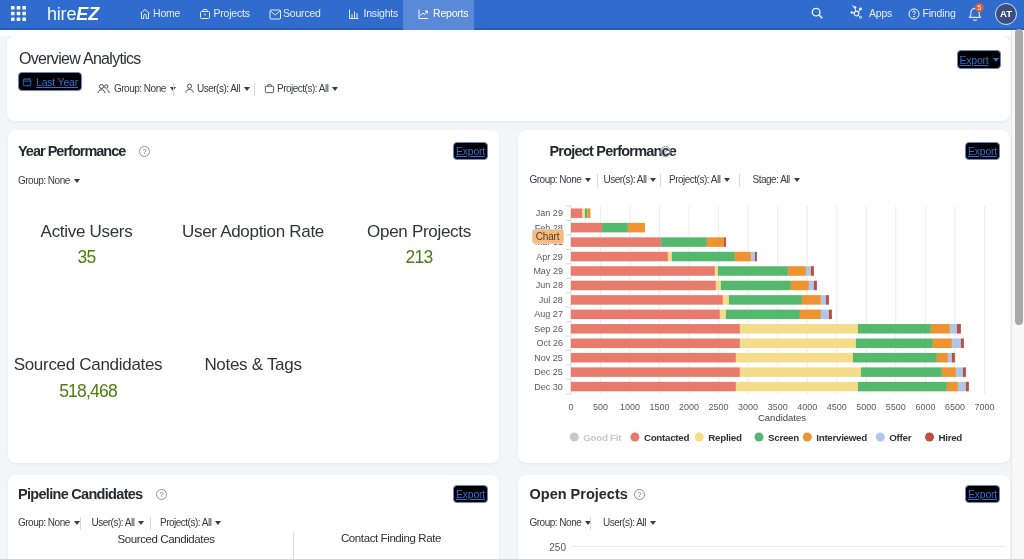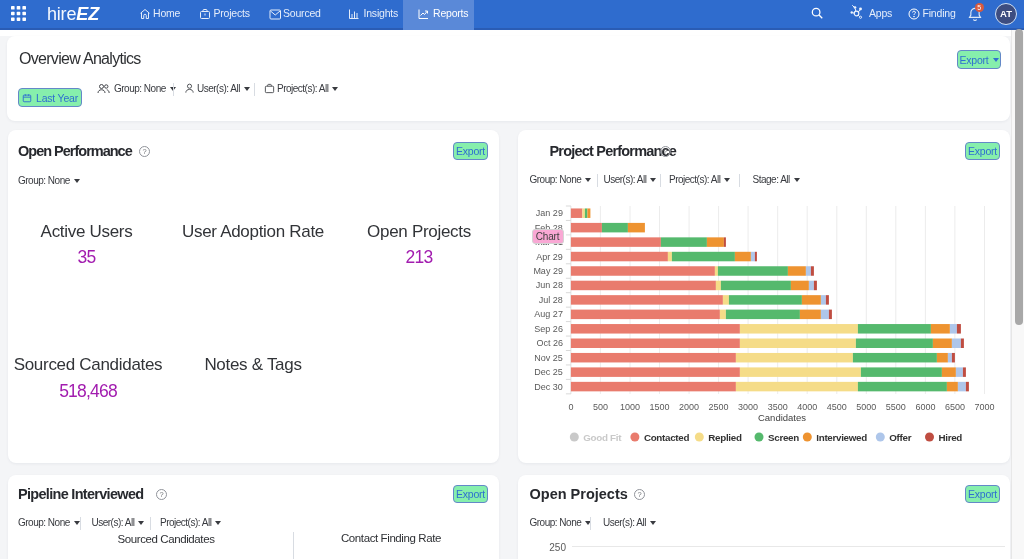--- a/index.html
+++ b/index.html
@@ -1,26 +1,26 @@
 <!DOCTYPE html>
 <html><head>
 <meta charset="utf-8">
 <style>
 * { margin:0; padding:0; box-sizing:border-box; }
 html,body { width:1024px; height:559px; overflow:hidden; }
 body { font-family:"Liberation Sans", sans-serif; background:#f4f5f7; position:relative; }
 .abs { position:absolute; }
 .card { position:absolute; background:#fff; border-radius:8px; box-shadow:0 1px 3px rgba(20,30,60,0.06); }
-.btn-blue { position:absolute; border:1px solid #6488c8; border-radius:4px; color:#2f6fd0; background:#86efac; display:flex; align-items:center; justify-content:center; font-size:10.5px; letter-spacing:-0.2px; }
+.btn-blue { position:absolute; border:1px solid #6488c8; border-radius:4px; color:#2f6fd0; background:#000000; display:flex; align-items:center; justify-content:center; font-size:10.5px; letter-spacing:-0.2px;text-decoration:underline; }
 .caret { display:inline-block; width:0; height:0; border-left:3.5px solid transparent; border-right:3.5px solid transparent; border-top:4px solid currentColor; margin-left:4px; vertical-align:1px; }
 .vdiv { position:absolute; width:1px; height:13px; background:#d8dce2; }
 .filt { position:absolute; font-size:10px; letter-spacing:-0.5px; color:#393b40; white-space:nowrap; }
 .qicon { position:absolute; width:11px; height:11px; border:1px solid #90939a; border-radius:50%; color:#6f7277; font-size:7.5px; line-height:9.5px; text-align:center; font-weight:normal; }
 .statlab { position:absolute; text-align:center; font-size:17px; letter-spacing:-0.3px; color:#323438; }
-.statval { position:absolute; text-align:center; font-size:17.5px; letter-spacing:-0.8px; color:#a21caf; }
+.statval { position:absolute; text-align:center; font-size:17.5px; letter-spacing:-0.8px; color:#4d7c0f; }
 .cardtitle { position:absolute; font-size:14.5px; font-weight:bold; letter-spacing:-1px; color:#27292e; white-space:nowrap; }
 #nav { position:absolute; left:0; top:0; width:1024px; height:29.5px; background:#2f6cce; }
 .navtx { position:absolute; font-size:10.5px; letter-spacing:-0.2px; color:#e5edfa; top:7px; white-space:nowrap; }
 #nav svg { position:absolute; }
 </style>
 </head>
 <body>
 
 <div id="nav">
   <svg style="left:11px;top:6px;" width="15" height="15" viewBox="0 0 15 15">
@@ -109,21 +109,21 @@
 </div>
 
 <div class="abs" style="left:0;top:29.5px;width:1024px;height:6.5px;background:#ffffff;"></div>
 
 <div class="abs" style="left:1011px;top:29.5px;width:13px;height:529.5px;background:#f8f8f8;border-left:1px solid #e8e8e8;"></div>
 <div class="abs" style="left:1014.5px;top:29px;width:8px;height:296px;background:#a8a8a8;border-radius:4px;"></div>
 
 <div class="card" style="left:7px;top:36px;width:1003px;height:85px;">
   <div class="abs" style="left:12px;top:14px;font-size:16px;color:#2e3033;letter-spacing:-0.7px;">Overview Analytics</div>
   <div class="btn-blue" style="left:950px;top:14px;width:44px;height:19px;">Export<span class="caret"></span></div>
-  <div class="btn-blue" style="left:11px;top:52px;width:64px;height:19px;gap:4px;">
+  <div class="btn-blue" style="left:11px;top:36px;width:64px;height:19px;gap:4px;">
     <svg width="10" height="10" viewBox="0 0 24 24" fill="none" stroke="#2f6fd0" stroke-width="2.2">
         <rect x="3" y="5" width="18" height="16" rx="2"></rect>
         <path d="M8 3 v4 M16 3 v4 M3 10 h18"></path>
       </svg>
     Last Year
   </div>
   <div class="filt" style="left:90px;top:47px;">
     <svg style="vertical-align:-2px;margin-right:4px;" width="13" height="11" viewBox="0 0 26 22" fill="none" stroke="#45474c" stroke-width="2">
         <circle cx="9" cy="7" r="4"></circle>
         <path d="M2 20 c0-4 3-6.5 7-6.5 s7 2.5 7 6.5"></path>
@@ -141,21 +141,21 @@
   <div class="vdiv" style="left:247px;top:47px;"></div>
   <div class="filt" style="left:257px;top:47px;">
     <svg style="vertical-align:-2px;margin-right:2px;" width="11" height="11" viewBox="0 0 24 24" fill="none" stroke="#45474c" stroke-width="2">
         <rect x="3" y="7" width="18" height="14" rx="2"></rect>
         <path d="M8 7 V5 a2 2 0 0 1 2-2 h4 a2 2 0 0 1 2 2 V7"></path>
       </svg>Project(s): All<span class="caret"></span>
   </div>
 </div>
 
 <div class="card" style="left:8px;top:130px;width:491px;height:333px;">
-  <div class="cardtitle" style="left:10px;top:13px;">Open Performance</div>
+  <div class="cardtitle" style="left:10px;top:13px;">Year Performance</div>
   <div class="qicon" style="left:131px;top:16px;">?</div>
   <div class="btn-blue" style="left:445px;top:12px;width:35px;height:18px;">Export</div>
   <div class="filt" style="left:10px;top:45px;">Group: None<span class="caret"></span></div>
 
   <div class="statlab" style="left:0px;top:92px;width:157px;">Active Users</div>
   <div class="statval" style="left:0px;top:117px;width:157px;">35</div>
   <div class="statlab" style="left:165px;top:92px;width:160px;">User Adoption Rate</div>
   <div class="statlab" style="left:331px;top:92px;width:160px;">Open Projects</div>
   <div class="statval" style="left:331px;top:117px;width:160px;">213</div>
 
@@ -316,25 +316,25 @@
     <circle cx="241" cy="242" r="4.5" fill="#55b96d"></circle>
     <text x="250" y="245.5" font-size="9.8" font-weight="bold" letter-spacing="-0.3" fill="#333333">Screen</text>
     <circle cx="289.3" cy="242" r="4.5" fill="#ee9330"></circle>
     <text x="298.3" y="245.5" font-size="9.8" font-weight="bold" letter-spacing="-0.3" fill="#333333">Interviewed</text>
     <circle cx="362.3" cy="242" r="4.5" fill="#aec6ea"></circle>
     <text x="371.3" y="245.5" font-size="9.8" font-weight="bold" letter-spacing="-0.3" fill="#333333">Offer</text>
     <circle cx="411.5" cy="242" r="4.5" fill="#bf4d41"></circle>
     <text x="420.5" y="245.5" font-size="9.8" font-weight="bold" letter-spacing="-0.3" fill="#333333">Hired</text>
   </svg>
 
-  <div class="abs" style="left:13.5px;top:99px;width:32px;height:15px;background:#f9a8d4;border:1px solid #d4d4d4;border-radius:3px;font-size:10px;letter-spacing:-0.2px;color:#3f3f3f;text-align:center;line-height:13px;">Chart</div>
+  <div class="abs" style="left:13.5px;top:99px;width:32px;height:15px;background:#fdba74;border:1px solid #d4d4d4;border-radius:3px;font-size:10px;letter-spacing:-0.2px;color:#3f3f3f;text-align:center;line-height:13px;">Chart</div>
 </div>
 
 <div class="card" style="left:8px;top:475px;width:491px;height:330px;">
-  <div class="cardtitle" style="left:10px;top:11px;letter-spacing:-0.7px;">Pipeline Interviewed</div>
+  <div class="cardtitle" style="left:10px;top:11px;letter-spacing:-0.7px;">Pipeline Candidates</div>
   <div class="qicon" style="left:148px;top:14px;">?</div>
   <div class="btn-blue" style="left:445px;top:10px;width:35px;height:18px;">Export</div>
   <div class="filt" style="left:10px;top:41.5px;">Group: None<span class="caret"></span></div>
   <div class="vdiv" style="left:72px;top:42px;"></div>
   <div class="filt" style="left:83.5px;top:41.5px;">User(s): All<span class="caret"></span></div>
   <div class="vdiv" style="left:141.5px;top:42px;"></div>
   <div class="filt" style="left:152px;top:41.5px;">Project(s): All<span class="caret"></span></div>
   <div class="abs" style="left:78px;top:58px;width:160px;text-align:center;font-size:11.5px;letter-spacing:-0.4px;color:#2e3034;">Sourced Candidates</div>
   <div class="abs" style="left:303px;top:56.5px;width:160px;text-align:center;font-size:11.5px;letter-spacing:-0.4px;color:#2e3034;">Contact Finding Rate</div>
   <div class="abs" style="left:285px;top:57px;width:1px;height:27px;background:#d8dce2;"></div>

